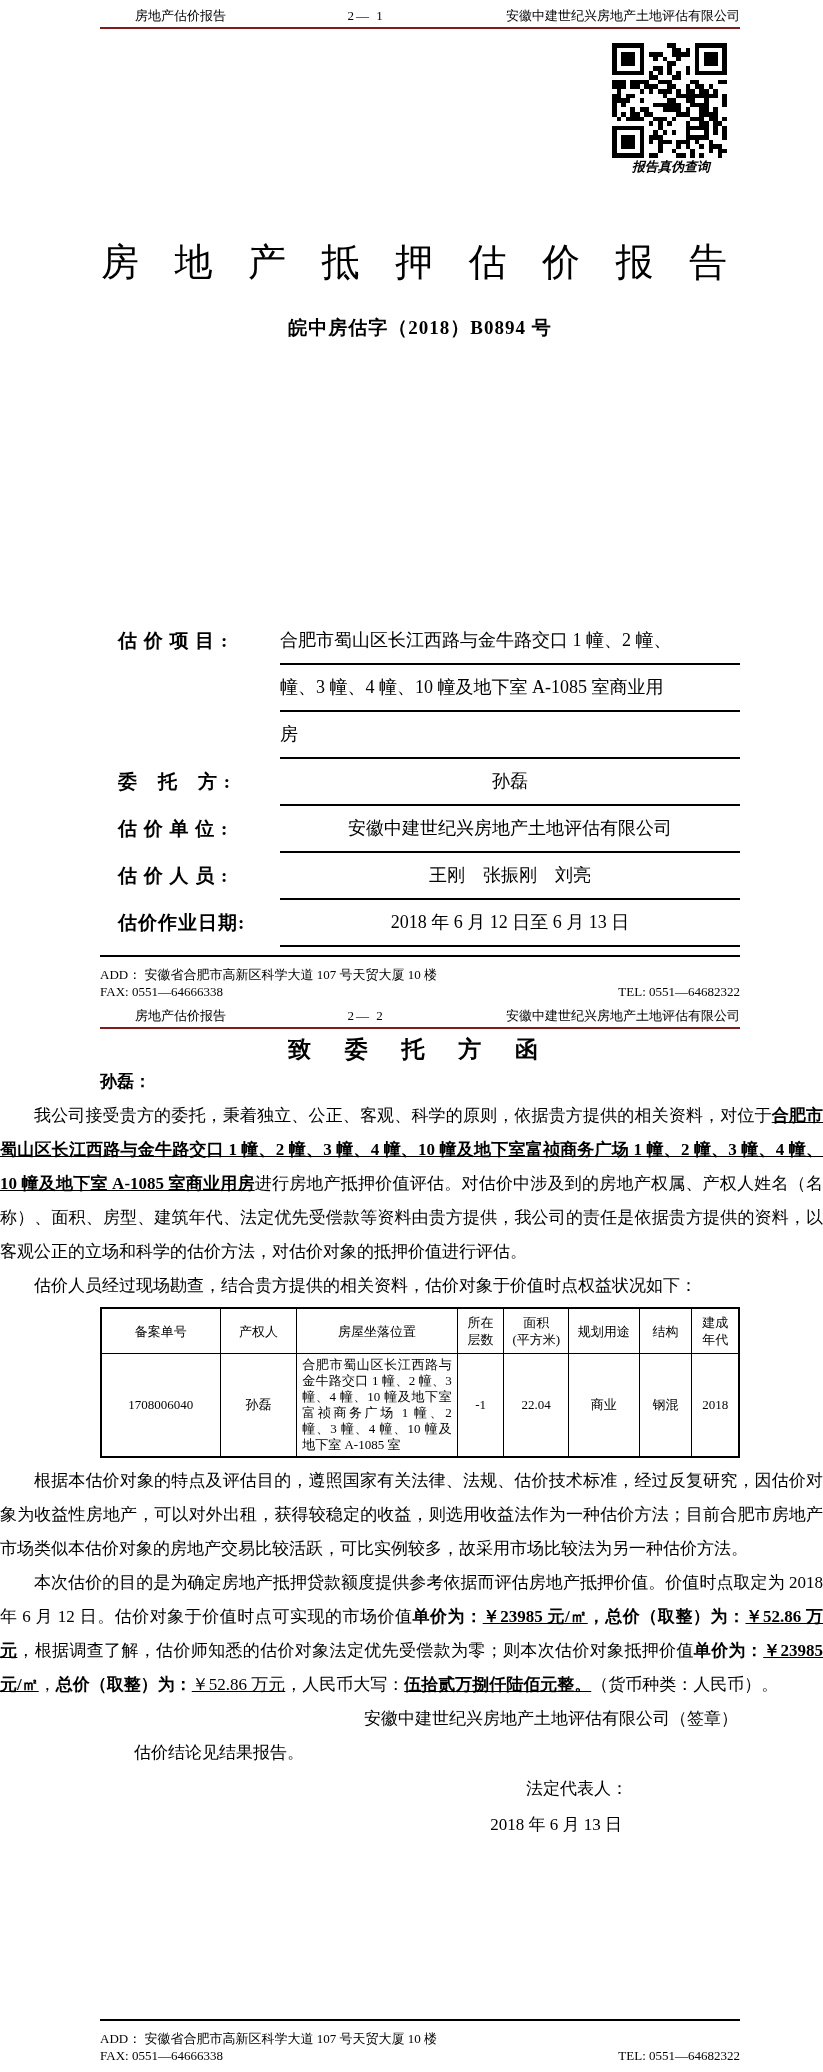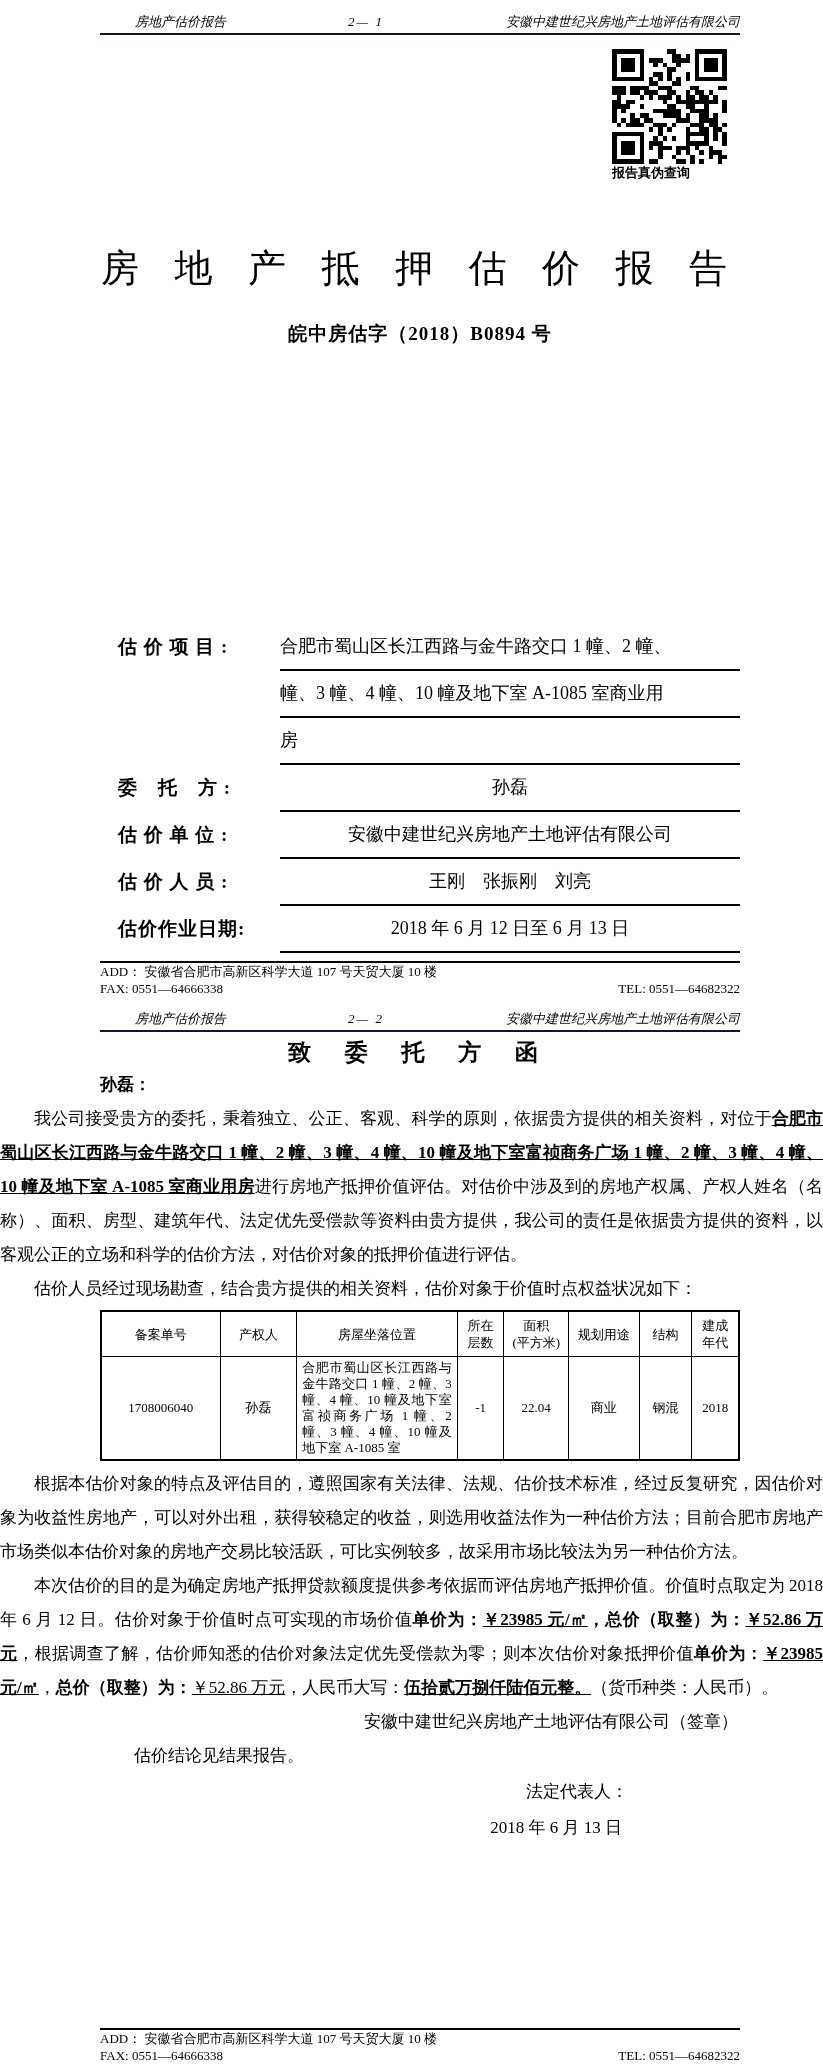--- a/index.html
+++ b/index.html
@@ -3,29 +3,29 @@
 <meta charset="utf-8">
 <style>
   html,body{margin:0;padding:0;background:#888;}
   .doc{
     width:823px;height:2072px;background:#fff;margin:0 auto;position:relative;
     font-family:"Liberation Serif","DejaVu Serif",serif;color:#000;overflow:hidden;
   }
   .inner{margin-left:100px;margin-right:83px;}
   
   .pg-header{display:flex;justify-content:space-between;align-items:flex-end;
-    border-bottom:2px solid #0f172a;font-size:13px;padding:13px 0 2px 0;line-height:18px;font-style:italic;}
+    border-bottom:2px solid #7f1d1d;font-size:13px;padding:7px 0 2px 0;line-height:18px;}
   .pg-header .hl{padding-left:35px;}
   .pg-header .hc{letter-spacing:2px;}
   
-  .pg-footer{border-top:2px solid #000;font-size:13px;line-height:17px;padding-top:0;}
+  .pg-footer{border-top:2px solid #000;font-size:13px;line-height:17px;padding-top:9px;}
   .pg-footer .f2{display:flex;justify-content:space-between;}
   
   .qr-row{display:flex;justify-content:flex-end;margin-top:14px;}
-  .qr-box{width:118px;margin-right:10px;}
+  .qr-box{width:118px;text-align:center;margin-right:10px;font-style:italic;}
   .qr-box svg{width:115px;height:115px;display:block;}
   .qr-caption{font-weight:bold;font-size:13px;line-height:18px;
     font-family:"Liberation Sans","DejaVu Sans",sans-serif;}
   
   .report-title{margin-top:60px;text-align:right;font-size:38px;font-weight:normal;
     letter-spacing:13px;line-height:52px;}
   .report-number{margin-top:26px;text-align:center;font-size:19px;font-weight:bold;
     line-height:28px;letter-spacing:1px;}
   
   .form{margin-top:276px;font-size:19px;}

